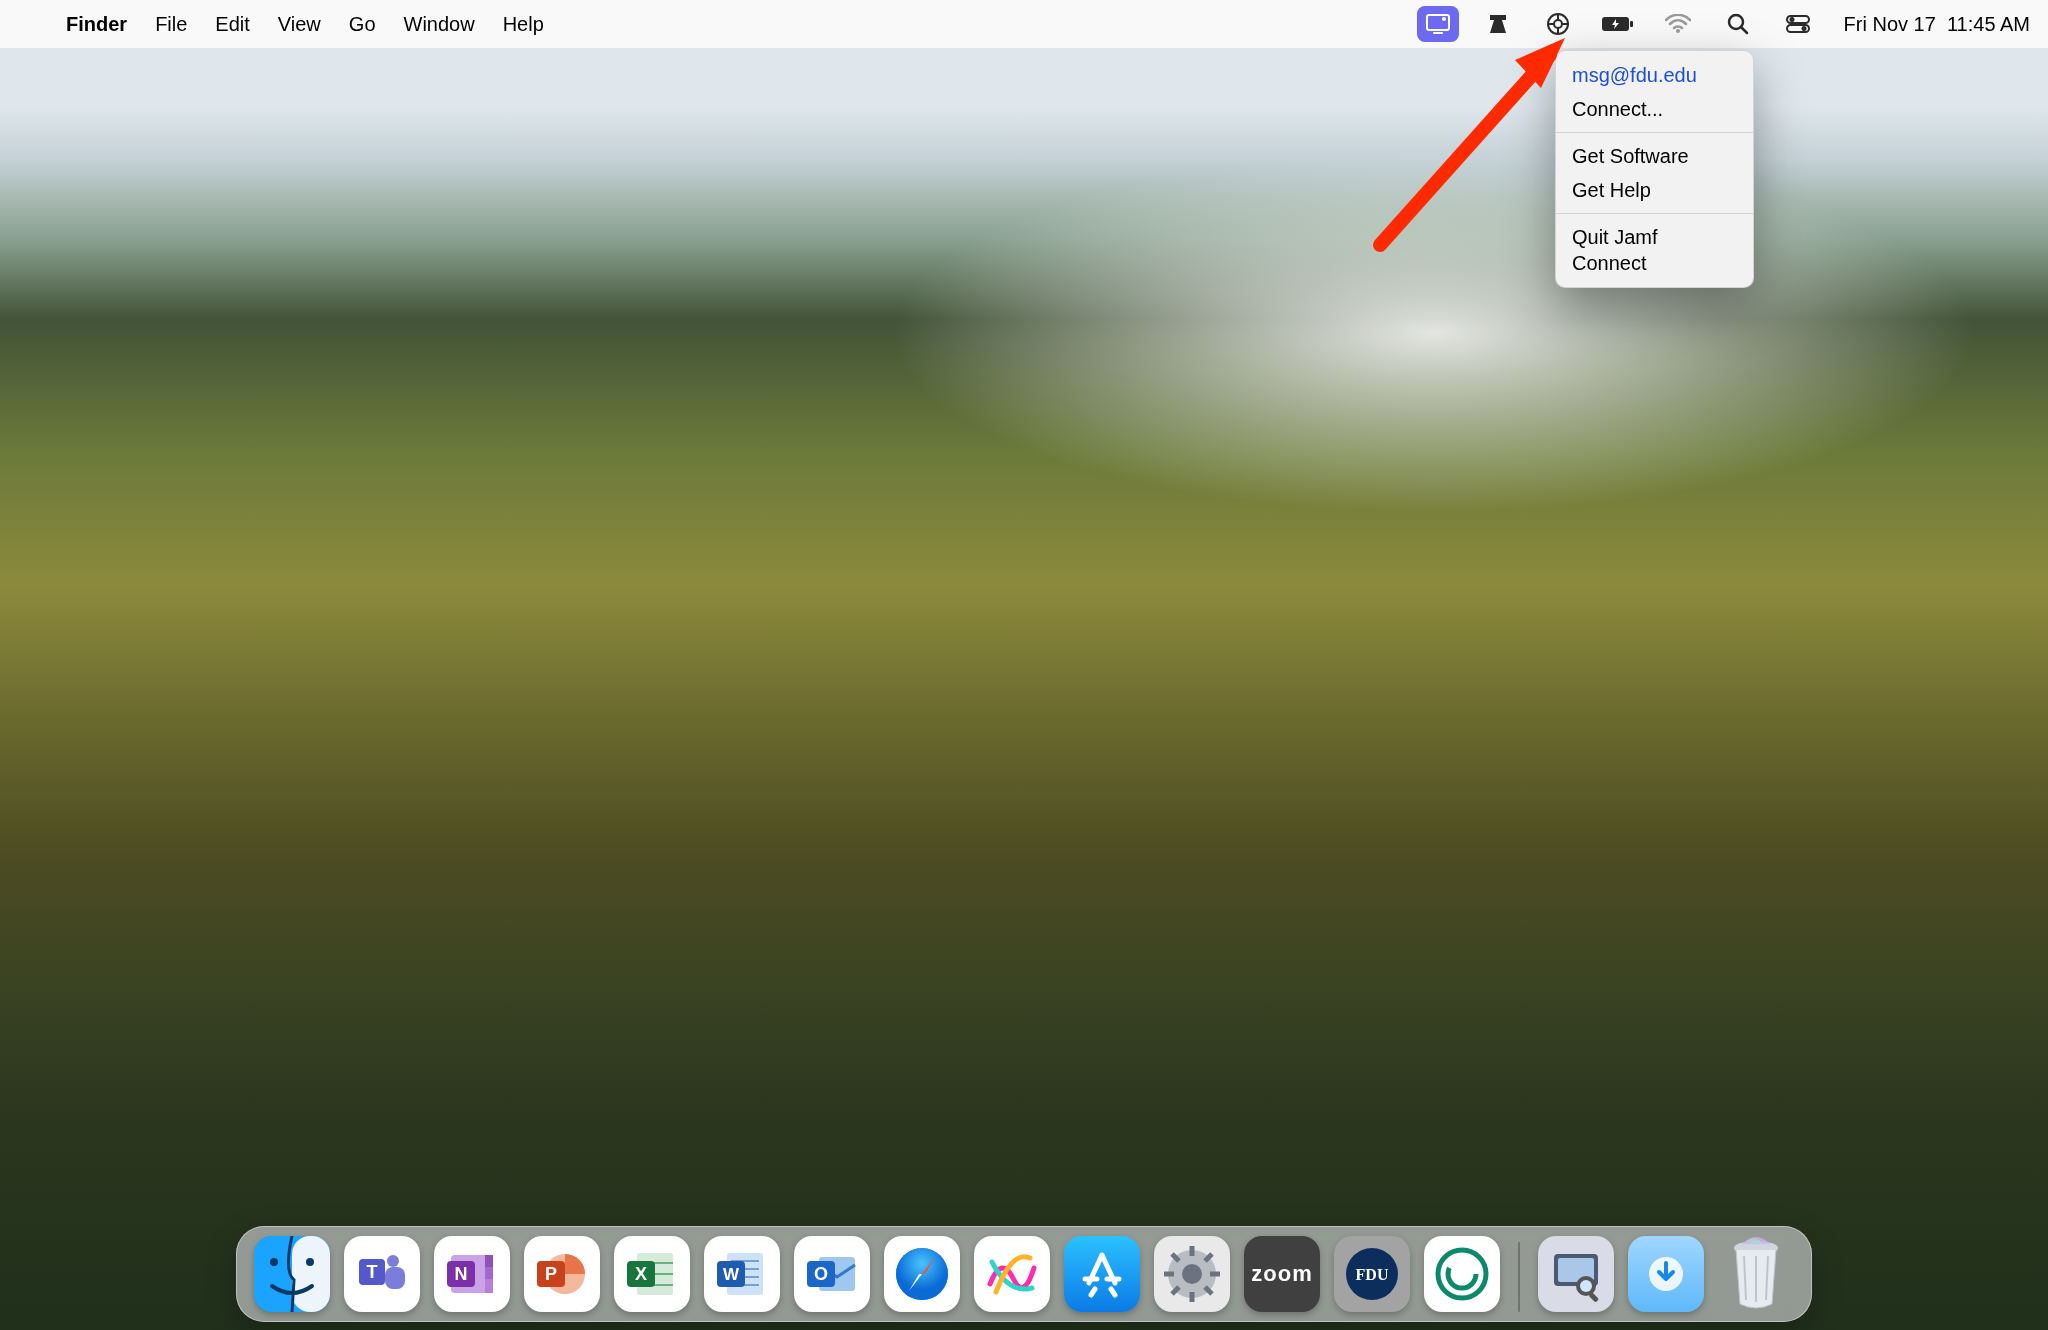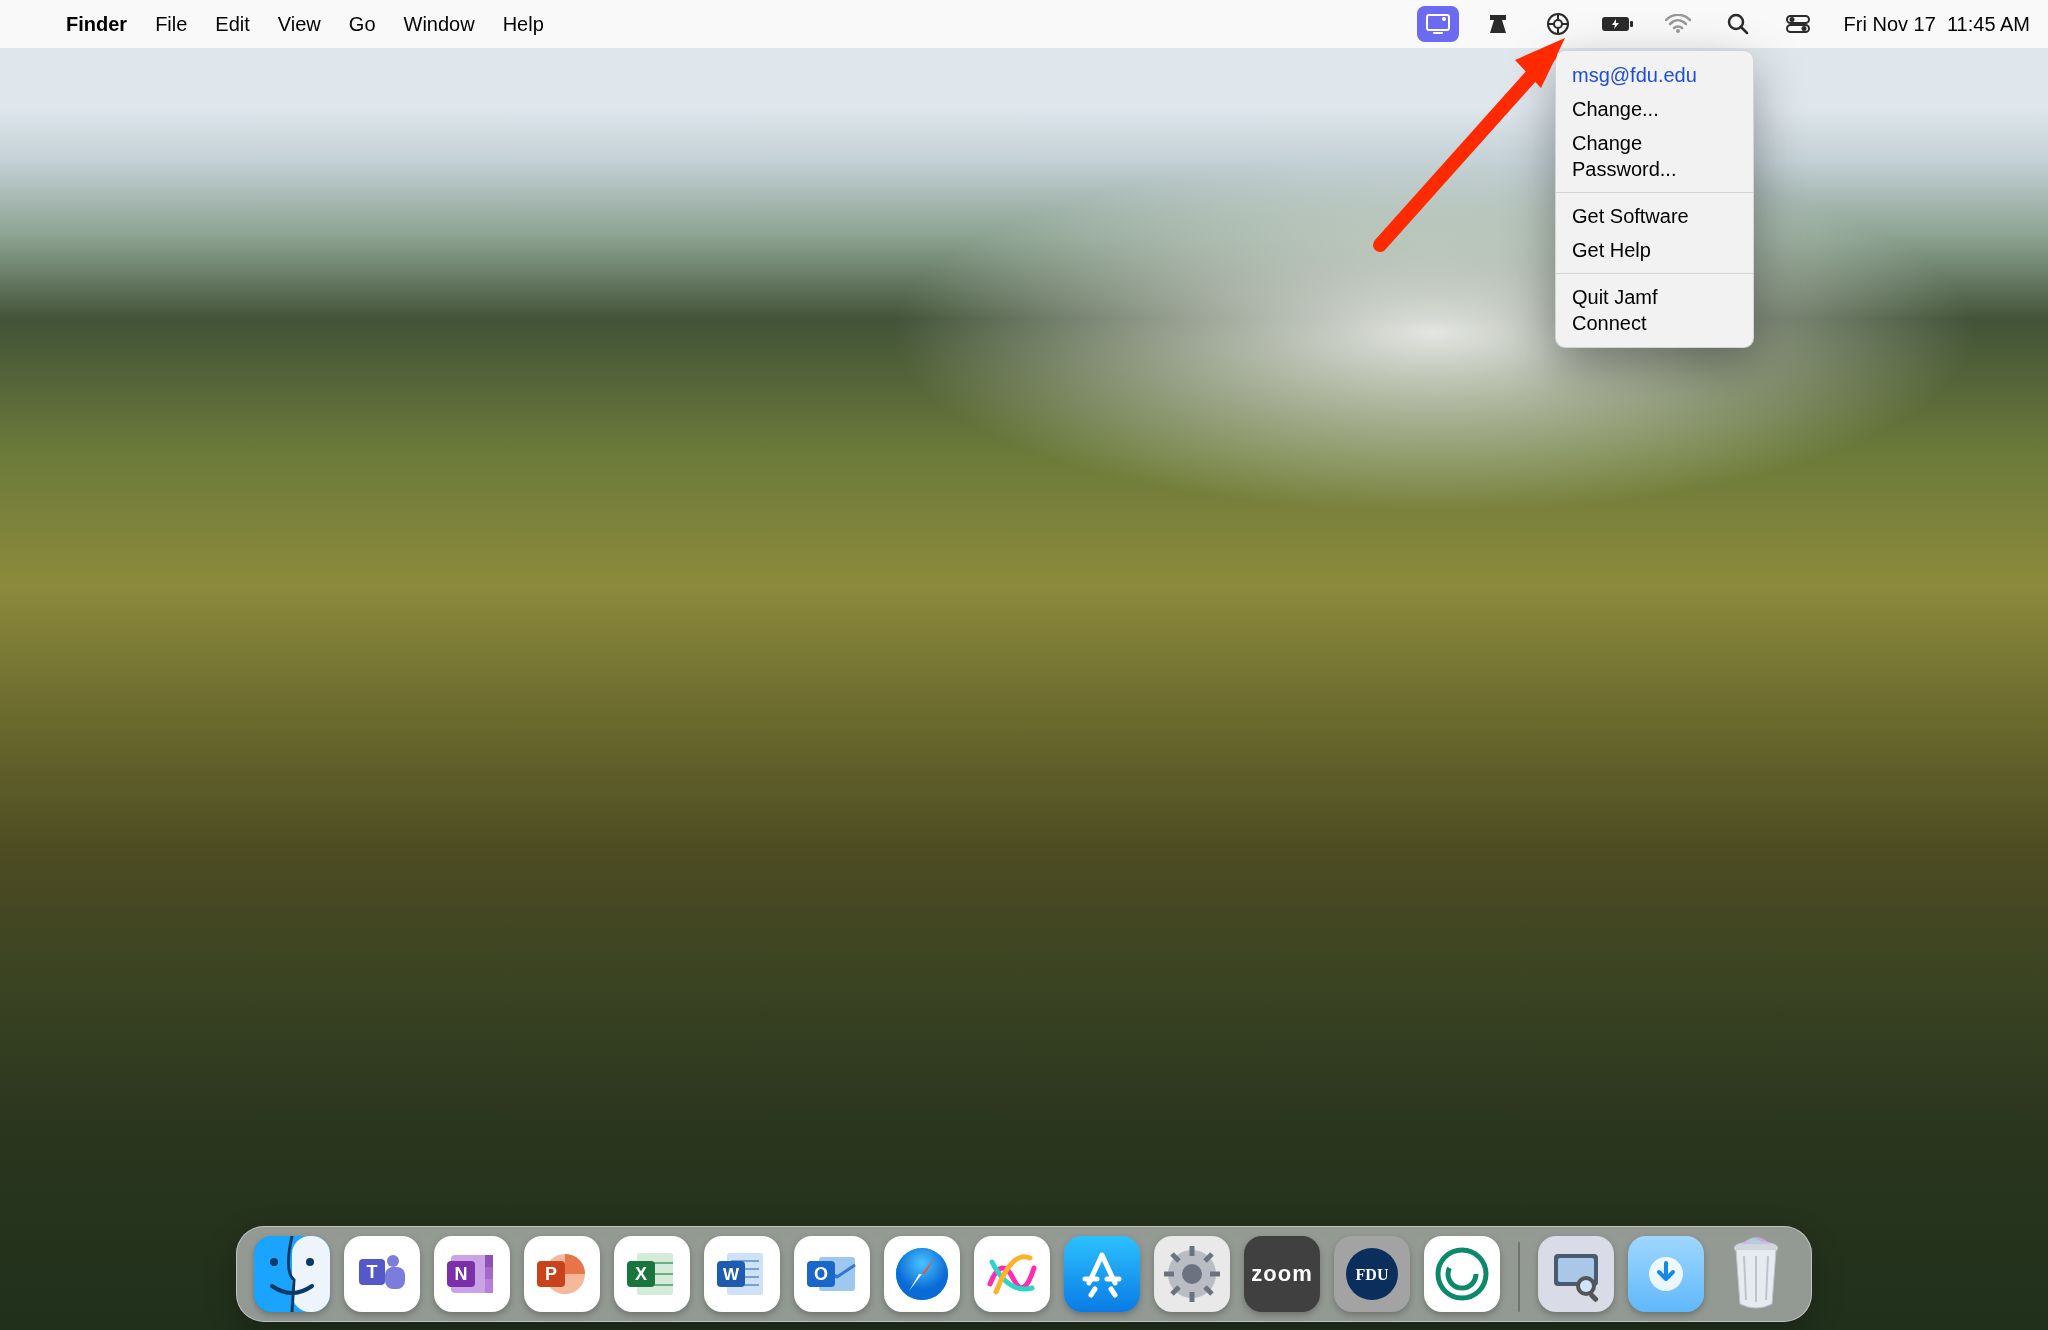--- a/index.html
+++ b/index.html
@@ -155,22 +155,21 @@
         </svg>
     </div>
     <div class="datetime">
       <span>Fri Nov 17</span>&nbsp;&nbsp;<span>11:45 AM</span>
     </div>
   </div>
 </div>
 
 <div class="dropdown">
   <div class="dm disabled">msg@fdu.edu</div>
-  <div class="dm">Change...</div>
-  <div class="dm">Change Password...</div>
+  <div class="dm">Connect...</div>
   <div class="sep"></div>
   <div class="dm">Get Software</div>
   <div class="dm">Get Help</div>
   <div class="sep"></div>
   <div class="dm">Quit Jamf Connect</div>
 </div>
 
 <svg class="arrow" width="220" height="230" viewBox="0 0 220 230">
   <line x1="15" y1="215" x2="185" y2="25" stroke="#ff2a00" stroke-width="14" stroke-linecap="round"></line>
   <polygon points="200,8 150,30 176,58" fill="#ff2a00"></polygon>

